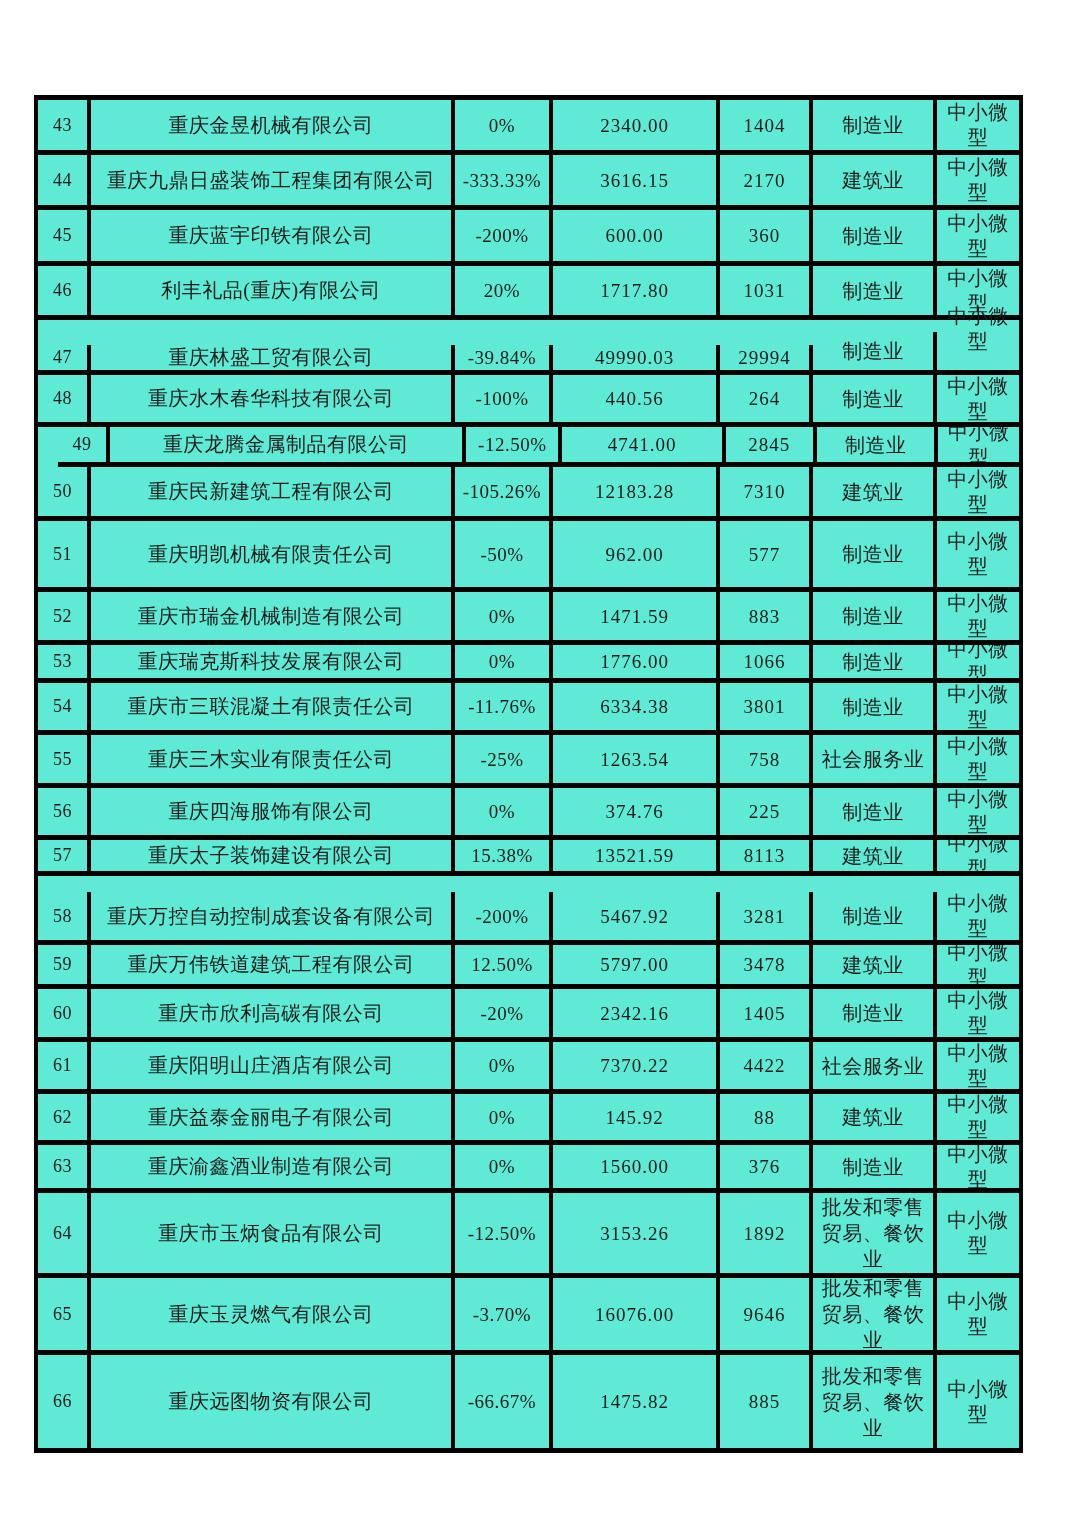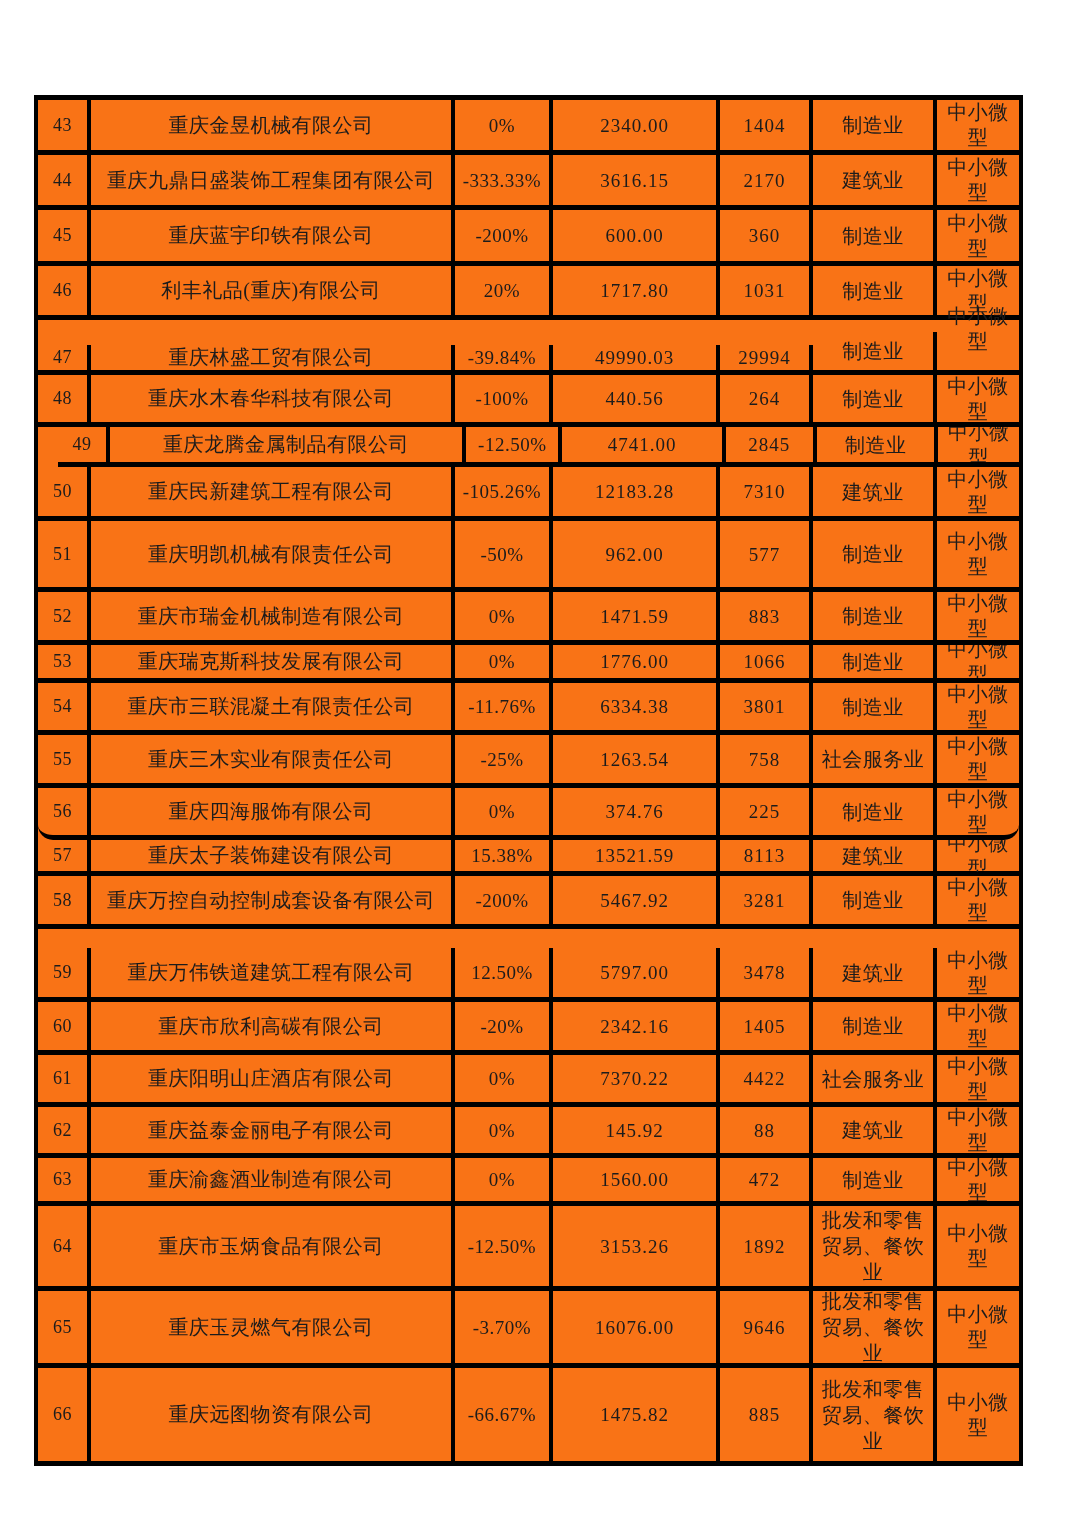--- a/index.html
+++ b/index.html
@@ -17,21 +17,21 @@
   }
   .data-table {
     position: absolute;
     left: 34px;
     top: 95px;
     width: 989px;
     box-sizing: border-box;
     border: 4px solid #000;
     border-top-width: 5px;
     border-bottom-width: 5px;
-    background: #f97316;
+    background: #5eead4;
   }
   .row {
     display: flex;
     box-sizing: border-box;
     border-bottom: 5px solid #000;
   }
   .row:last-child {
     border-bottom: 0;
   }
   .cell {
@@ -184,51 +184,51 @@
   <div class="row" style="height: 53px;">
     <div class="cell c0">55</div>
     <div class="cell c1">重庆三木实业有限责任公司</div>
     <div class="cell c2">-25%</div>
     <div class="cell c3">1263.54</div>
     <div class="cell c4">758</div>
     <div class="cell c5">社会服务业</div>
     <div class="cell c6">中小微型</div>
   </div>
 
-  <div class="row" style="height: 52px; border-radius: 15px;">
+  <div class="row" style="height: 52px;">
     <div class="cell c0">56</div>
     <div class="cell c1">重庆四海服饰有限公司</div>
     <div class="cell c2">0%</div>
     <div class="cell c3">374.76</div>
     <div class="cell c4">225</div>
     <div class="cell c5">制造业</div>
     <div class="cell c6">中小微型</div>
   </div>
 
   <div class="row" style="height: 36px;">
     <div class="cell c0">57</div>
     <div class="cell c1">重庆太子装饰建设有限公司</div>
     <div class="cell c2">15.38%</div>
     <div class="cell c3">13521.59</div>
     <div class="cell c4">8113</div>
     <div class="cell c5">建筑业</div>
     <div class="cell c6">中小微型</div>
   </div>
 
-  <div class="row" style="height: 53px;">
+  <div class="row" style="height: 53px; margin-top: 16px;">
     <div class="cell c0">58</div>
     <div class="cell c1">重庆万控自动控制成套设备有限公司</div>
     <div class="cell c2">-200%</div>
     <div class="cell c3">5467.92</div>
     <div class="cell c4">3281</div>
     <div class="cell c5">制造业</div>
     <div class="cell c6">中小微型</div>
   </div>
 
-  <div class="row" style="height: 54px; margin-top: 19px;">
+  <div class="row" style="height: 44px;">
     <div class="cell c0">59</div>
     <div class="cell c1">重庆万伟铁道建筑工程有限公司</div>
     <div class="cell c2">12.50%</div>
     <div class="cell c3">5797.00</div>
     <div class="cell c4">3478</div>
     <div class="cell c5">建筑业</div>
     <div class="cell c6">中小微型</div>
   </div>
 
   <div class="row" style="height: 53px;">
@@ -259,21 +259,21 @@
     <div class="cell c4">88</div>
     <div class="cell c5">建筑业</div>
     <div class="cell c6">中小微型</div>
   </div>
 
   <div class="row" style="height: 48px;">
     <div class="cell c0">63</div>
     <div class="cell c1">重庆渝鑫酒业制造有限公司</div>
     <div class="cell c2">0%</div>
     <div class="cell c3">1560.00</div>
-    <div class="cell c4">472</div>
+    <div class="cell c4">376</div>
     <div class="cell c5">制造业</div>
     <div class="cell c6">中小微型</div>
   </div>
 
   <div class="row" style="height: 85px;">
     <div class="cell c0">64</div>
     <div class="cell c1">重庆市玉炳食品有限公司</div>
     <div class="cell c2">-12.50%</div>
     <div class="cell c3">3153.26</div>
     <div class="cell c4">1892</div>

